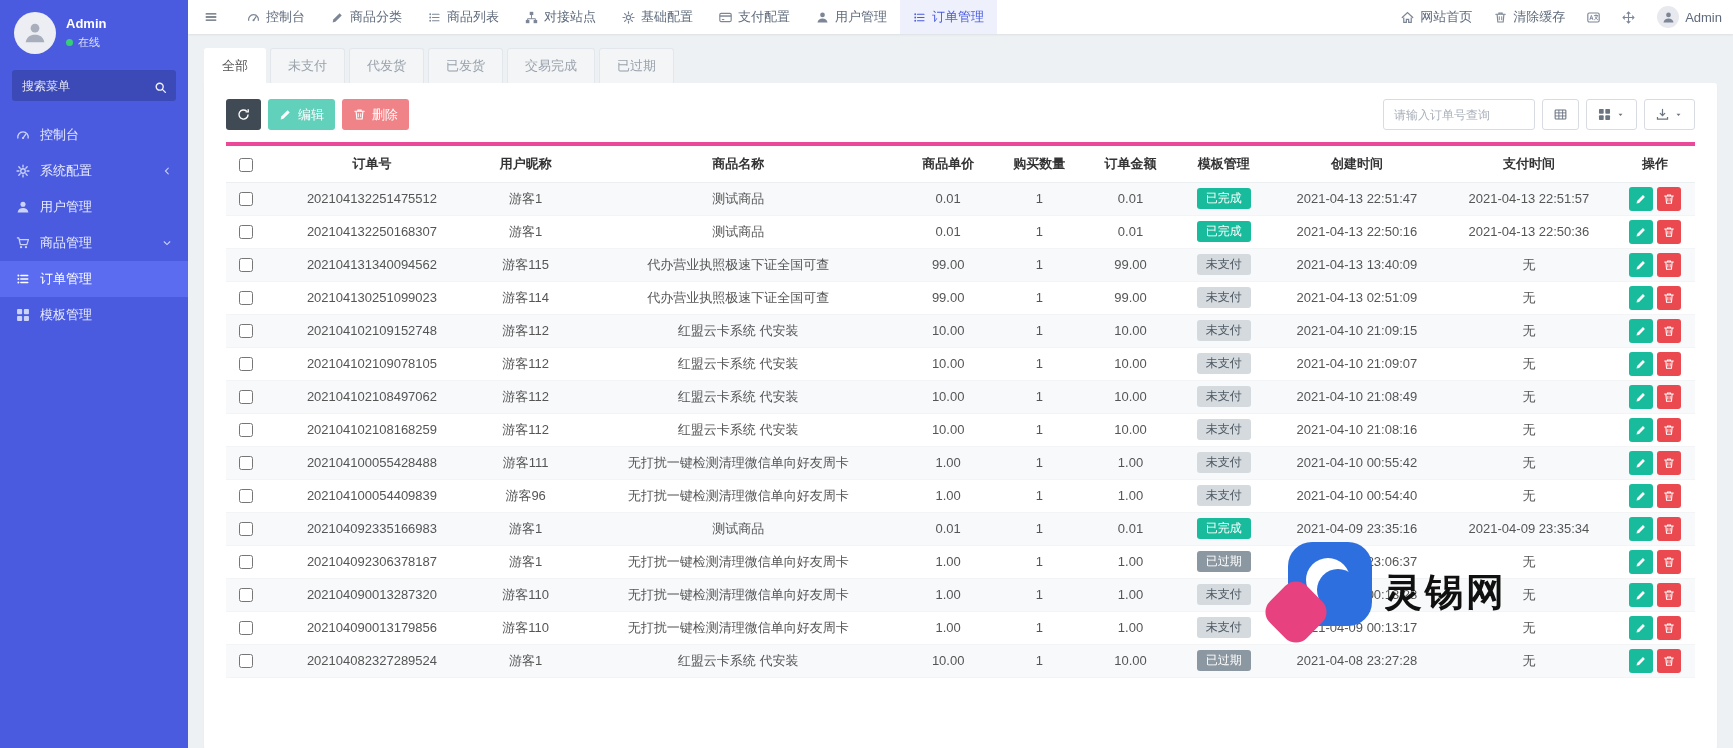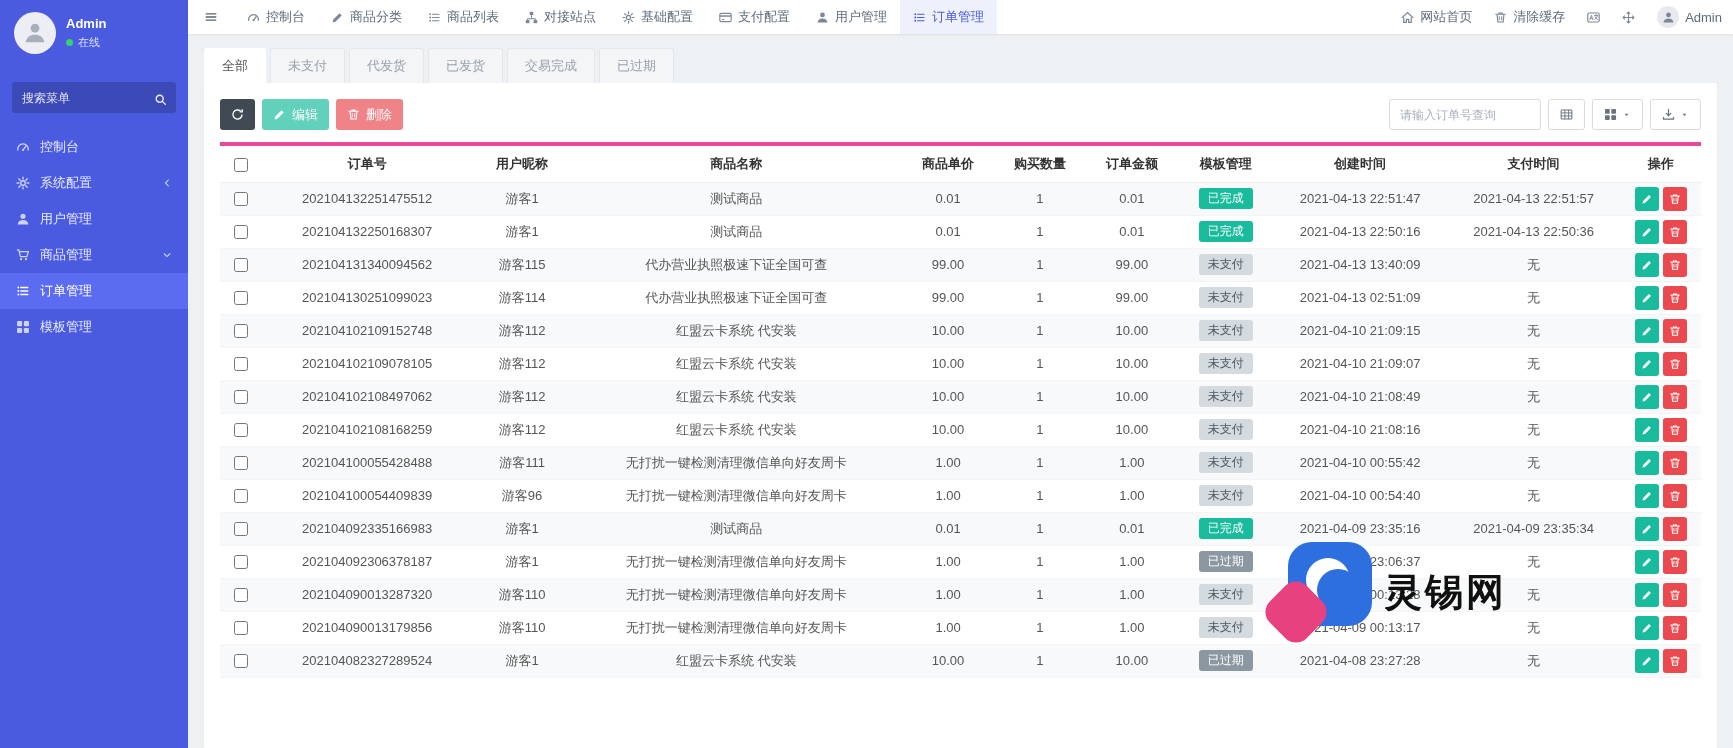--- a/index.html
+++ b/index.html
@@ -8,21 +8,21 @@
   .ic{width:14px;height:14px;display:inline-block;vertical-align:middle;flex:none}
 
   
   .sidebar{position:absolute;left:0;top:0;bottom:0;width:188px;background:#4a5be0;color:#fff;z-index:20}
   .user-panel{display:flex;align-items:center;gap:10px;padding:12px 14px 8px}
   .avatar-lg{width:42px;height:42px;border-radius:50%;background:#eceef3;display:flex;align-items:center;justify-content:center;color:#a8aebb;overflow:hidden;cursor:pointer}
   .avatar-lg .ic{width:24px;height:24px}
   .user-name{font-weight:bold;font-size:13px}
   .user-status{display:flex;align-items:center;gap:5px;font-size:11px;color:rgba(255,255,255,.8);margin-top:4px}
   .dot{width:7px;height:7px;border-radius:50%;background:#35d073}
-  .menu-search{position:relative;margin:20px 12px 16px}
+  .menu-search{position:relative;margin:8px 12px 16px}
   .menu-search-input{width:100%;height:31px;border:none;border-radius:3px;background:rgba(0,0,0,.18);color:#fff;padding:0 30px 0 10px;font-size:12px;outline:none;font-family:inherit}
   .menu-search-input::placeholder{color:rgba(255,255,255,.85)}
   .ms-icon{position:absolute;right:9px;top:9px;color:rgba(255,255,255,.92);cursor:pointer}
   .ms-icon .ic{width:13px;height:13px}
   .menu-item{display:flex;align-items:center;gap:10px;height:36px;padding:0 16px;color:#e9ecfd;cursor:pointer;font-size:13px}
   .menu-item .mi-icon{color:#ccd3f8;display:flex}
   .menu-item.active{background:#5b6cf0;color:#fff}
   .menu-item.active .mi-icon{color:#fff}
   .mi-chev{margin-left:auto;color:rgba(255,255,255,.72);display:flex}
   .mi-chev .ic{width:10px;height:10px}
@@ -39,21 +39,21 @@
   .tb-item{display:flex;align-items:center;gap:6px;padding:0 11px;color:#5f6b7c;cursor:pointer;white-space:nowrap}
   .tb-item .ic{width:13px;height:13px;color:#7c8696}
   .avatar-sm{width:22px;height:22px;border-radius:50%;background:#e7e9ee;display:flex;align-items:center;justify-content:center;color:#a8aebb}
   .avatar-sm .ic{width:13px;height:13px}
 
   
   .main{position:absolute;left:188px;top:34px;right:0;bottom:0;padding:14px 16px 0;overflow:hidden}
   .tabs{display:flex;gap:4px}
   .tab{padding:8px 17px;font-size:13px;color:#9aa2ac;background:#f3f5f7;border:1px solid #e3e7eb;border-bottom:none;border-radius:3px 3px 0 0;cursor:pointer}
   .tab.active{background:#fff;color:#555;border-color:#fff}
-  .panel{background:#fff;border-radius:0 3px 3px 3px;padding:12px 16px;height:calc(100% - 34px);box-shadow:0 1px 2px rgba(0,0,0,.04)}
+  .panel{background:#fff;border-radius:0 3px 3px 3px;padding:12px 22px;height:calc(100% - 34px);box-shadow:0 1px 2px rgba(0,0,0,.04)}
 
   .toolbar{display:flex;align-items:center;gap:7px;padding:4px 0 12px}
   .btn{height:31px;display:inline-flex;align-items:center;gap:6px;padding:0 11px;border:none;border-radius:3px;font-size:13px;color:#fff;cursor:pointer;font-family:inherit}
   .btn .ic{width:13px;height:13px}
   .btn-dark{background:#404a54}
   .btn-green{background:#18bc9c}
   .btn-red{background:#e9494f}
   .is-disabled{opacity:.68}
   .tb-spacer{flex:1}
   .order-search{width:152px;height:31px;border:1px solid #d8dce2;border-radius:3px;padding:0 10px;font-size:12px;color:#555;outline:none;font-family:inherit;background:#fff}

